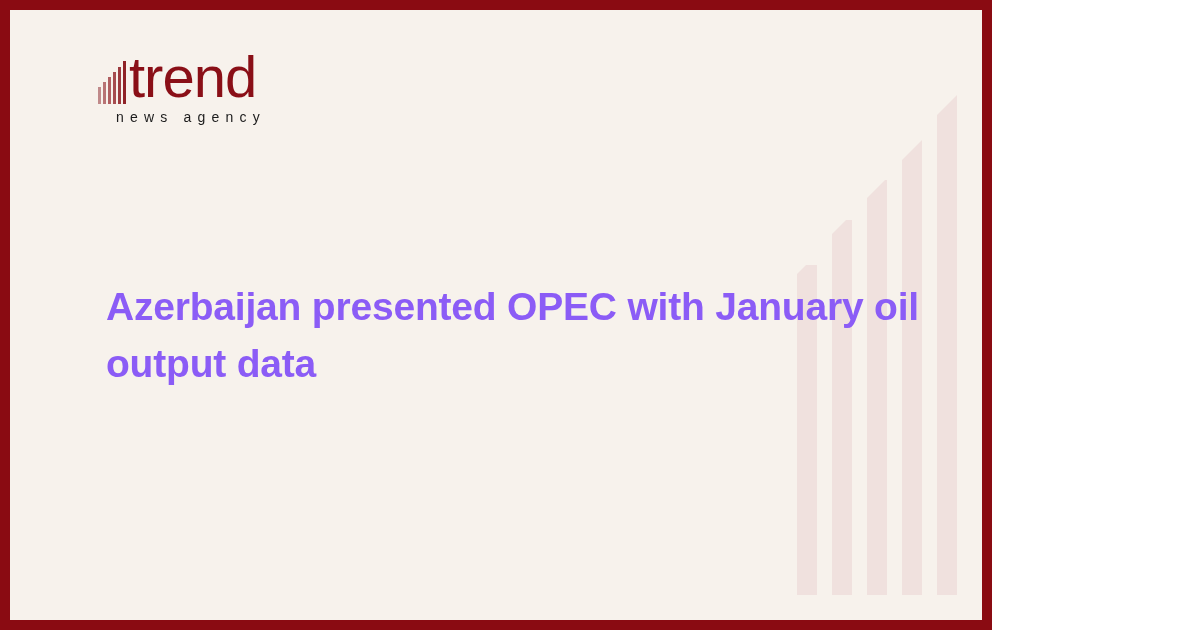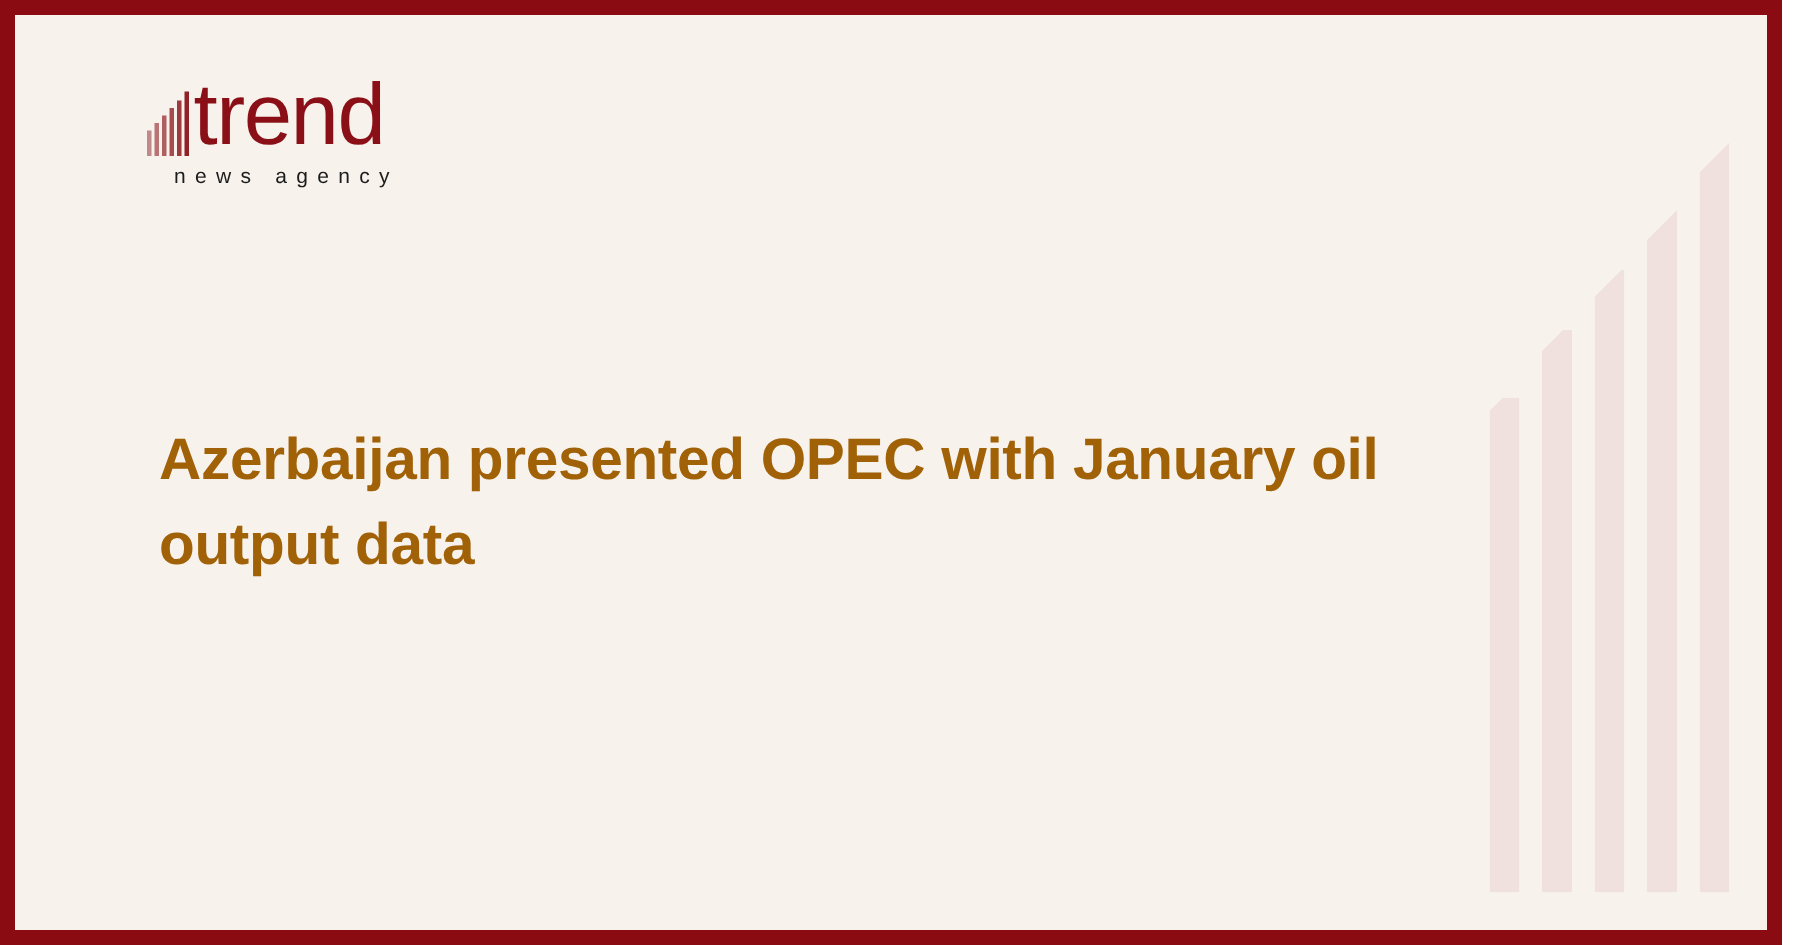--- a/index.html
+++ b/index.html
@@ -8,21 +8,21 @@
     padding: 0;
     background: #ffffff;
   }
   body {
     font-family: "Liberation Sans", sans-serif;
     -webkit-font-smoothing: antialiased;
   }
 
   .card {
     position: relative;
-    width: 1188px;
+    width: 992px;
     height: 630px;
     box-sizing: border-box;
     background: #f7f2ec;
     border: 10px solid #8a0b12;
     overflow: hidden;
   }
 
   .card-inner {
     position: absolute;
     inset: 0;
@@ -138,16 +138,16 @@
           <div class="logo-bar"></div>
           <div class="logo-bar"></div>
           <div class="logo-bar"></div>
           <div class="logo-bar"></div>
         </div>
         <div class="logo-wordmark" style="color: rgb(138, 15, 23);">trend</div>
       </div>
       <div class="logo-subtitle" style="color: rgb(28, 28, 28);">news agency</div>
     </div>
 
-    <div class="headline" style="color: #a16207;">Azerbaijan presented OPEC with January oil output data</div>
+    <div class="headline" style="color: #8b5cf6;">Azerbaijan presented OPEC with January oil output data</div>
 
   </div>
 </div>
 
 </body></html>

